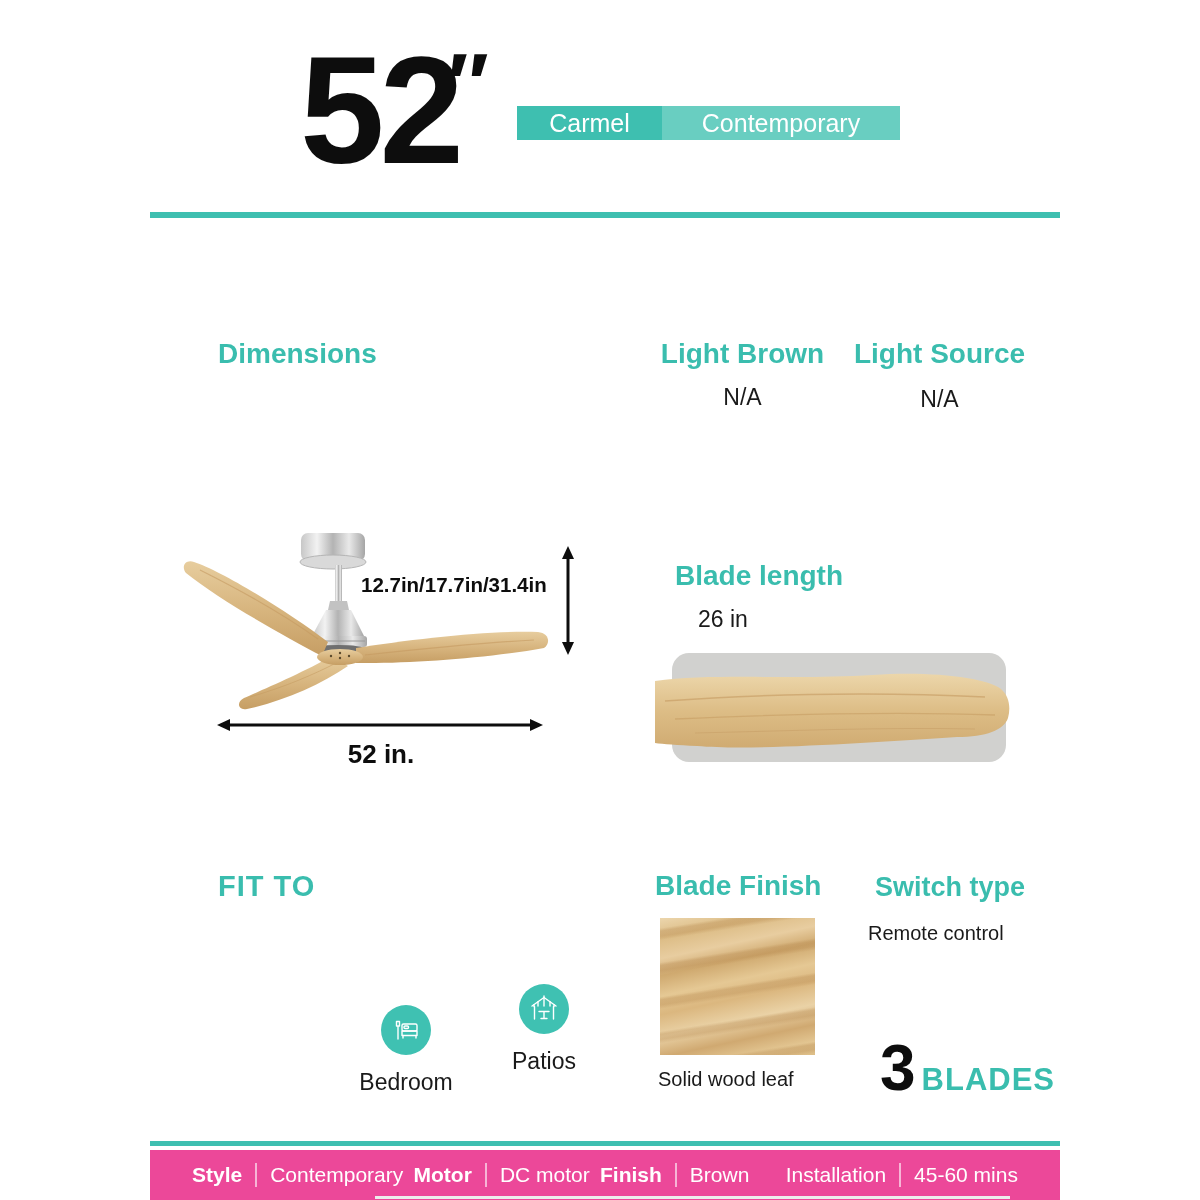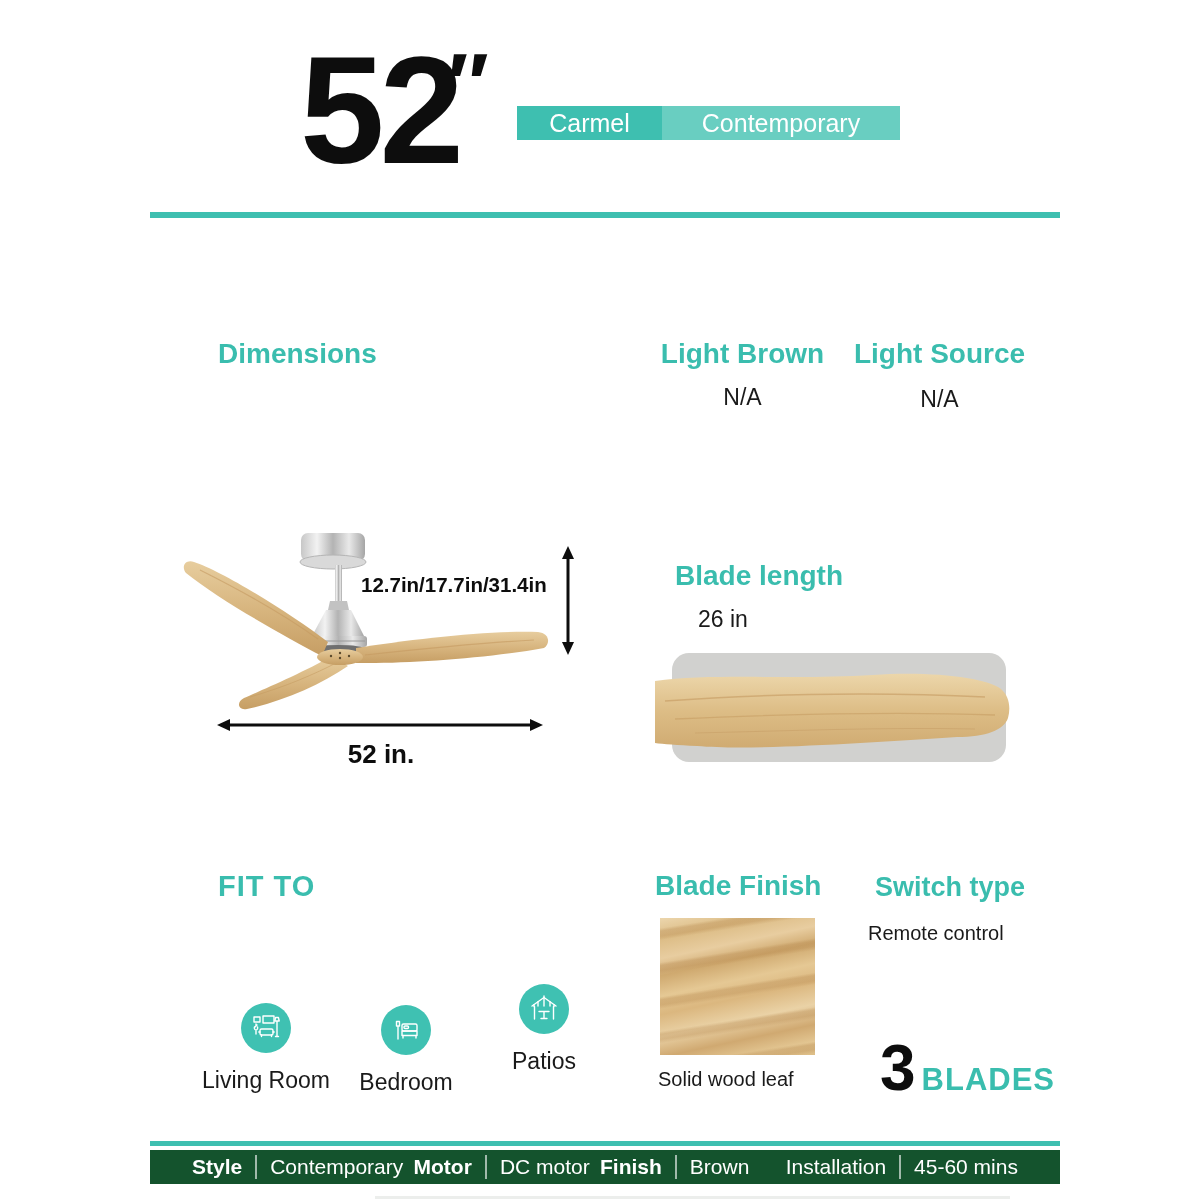--- a/index.html
+++ b/index.html
@@ -60,21 +60,21 @@
   .wood-caption{left:658px;top:1068px;font-size:20px;}
   .switch-type-title{left:875px;top:872px;font-size:27px;}
   .switch-type-value{left:868px;top:922px;font-size:20px;}
 
   .blades-wrap{position:absolute;left:880px;top:1036px;display:flex;align-items:baseline;}
   .blades-count{font-size:64px;font-weight:700;color:#0d0d0d;line-height:1;}
   .blades-word{font-size:31px;font-weight:700;color:#3ABDAE;margin-left:6px;letter-spacing:1px;}
 
   
   .footer-strip{position:absolute;left:150px;top:1141px;width:910px;height:5px;background:#3EBFB0;}
-  .footer-bar{position:absolute;left:150px;top:1150px;width:910px;height:34px;background:#14532d;
+  .footer-bar{position:absolute;left:150px;top:1150px;width:910px;height:50px;background:#ec4899;
     display:flex;align-items:center;justify-content:space-between;
     padding:0 42px;box-sizing:border-box;color:#ffffff;font-size:21px;}
   .fgroup{display:flex;align-items:center;white-space:nowrap;}
   .flabel{font-weight:700;}
   .flabel.regular{font-weight:400;margin-left:26px;}
   .fdiv{width:2px;height:24px;background:rgba(255,255,255,.6);margin:0 13px;}
   .bottom-edge{position:absolute;left:375px;top:1196px;width:635px;height:3px;background:#eceeec;}
 
   svg text{font-family:"Liberation Sans","DejaVu Sans",sans-serif;}
 </style>
@@ -175,33 +175,20 @@
       <rect x="17" y="8" width="334" height="109" rx="17" fill="#d1d1cf"></rect>
       <path d="M0,36 C 58,28 140,35 218,30 C 278,26 332,33 346,44 C 354,51 356,62 353,73 C 349,85 331,92 302,92 C 220,97 100,106 42,101 C 22,100 8,99 0,98 Z" fill="url(#woodb)"></path>
       <path d="M10,56 C 90,50 210,46 330,52" stroke="#c49a61" stroke-width="1.5" fill="none" opacity="0.6"></path>
       <path d="M20,74 C 110,70 230,66 340,70" stroke="#c49a61" stroke-width="1.3" fill="none" opacity="0.55"></path>
       <path d="M40,88 C 130,86 230,82 320,84" stroke="#c49a61" stroke-width="1" fill="none" opacity="0.45"></path>
     </svg>
   </div>
 
   <div class="h-teal fit-to-label">FIT TO</div>
 
-  <div class="room room-living">
-    <div class="room-circle">
-      <svg width="32" height="32" viewBox="0 0 32 32" fill="none" stroke="#ffffff" stroke-width="1.4" stroke-linecap="round" stroke-linejoin="round">
-        <rect x="4" y="5" width="6" height="5"></rect>
-        <rect x="13" y="4" width="11" height="7"></rect>
-        <path d="M6,22 L6,18 M4.5,15 C4,17 5,18 6,18 C7,18 8,17 7.5,15 M5,15 L7,13 M6,14 L6,12"></path>
-        <rect x="10" y="17" width="13" height="6" rx="1.5"></rect>
-        <path d="M10,20 L8.8,20 M23,20 L24.2,20 M11.5,23 L11.5,24.5 M21.5,23 L21.5,24.5"></path>
-        <path d="M27,24.5 L27,9 M24.8,9 L29.2,9 L28.4,5.5 L25.6,5.5 Z M25.5,24.5 L28.5,24.5"></path>
-      </svg>
-    </div>
-    <div class="room-label">Living Room</div>
-  </div>
 
   <div class="room room-bedroom">
     <div class="room-circle">
       <svg width="32" height="32" viewBox="0 0 32 32" fill="none" stroke="#ffffff" stroke-width="1.4" stroke-linecap="round" stroke-linejoin="round">
         <path d="M8,25 L8,12 M6.5,12 L9.5,12 L9.5,7.5 L6.5,7.5 Z"></path>
         <rect x="12" y="10" width="15" height="7" rx="1.5"></rect>
         <rect x="14" y="12" width="4.5" height="2.5" rx="1"></rect>
         <rect x="12" y="17" width="15" height="4.5"></rect>
         <path d="M13,21.5 L13,24 M26,21.5 L26,24"></path>
       </svg>

